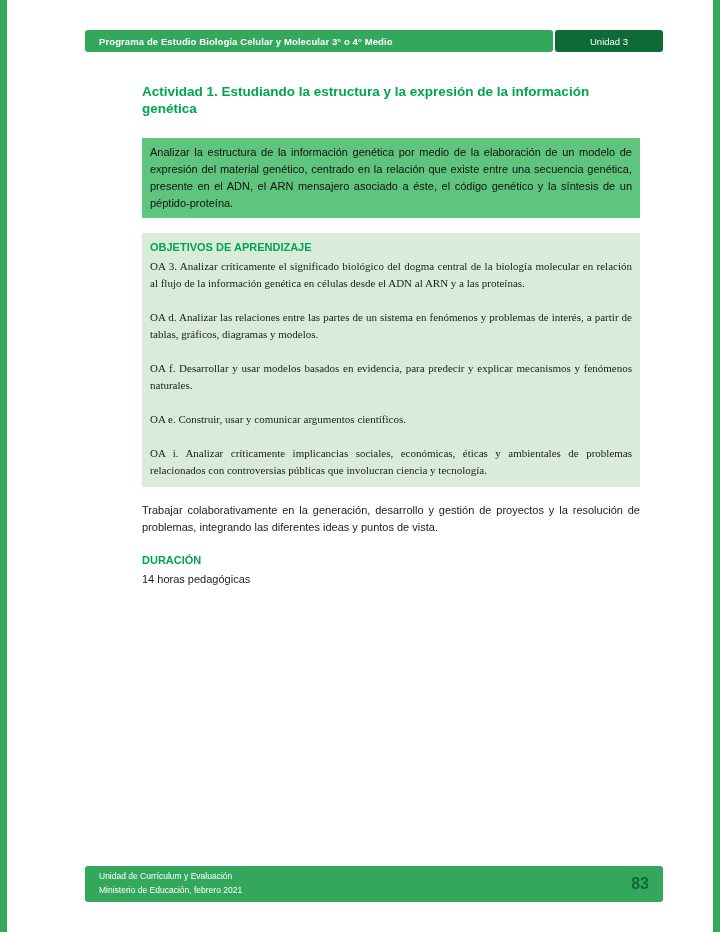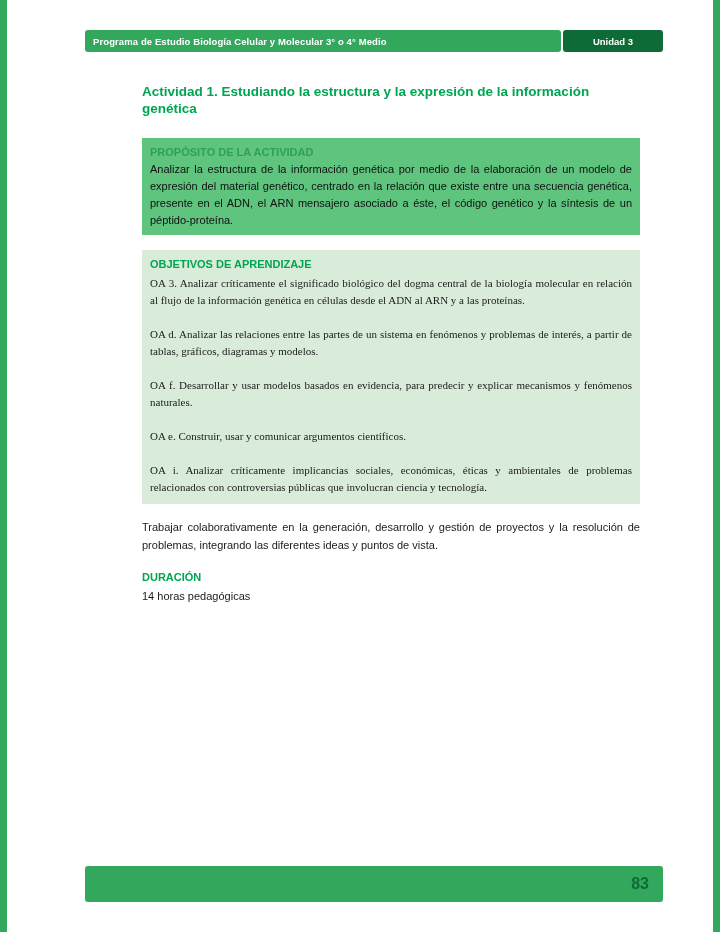--- a/index.html
+++ b/index.html
@@ -39,37 +39,37 @@
     height: 22px;
     display: flex;
     align-items: stretch;
   }
   .header-main {
     flex: 1;
     background: var(--green-medium);
     border-radius: 3px;
     display: flex;
     align-items: center;
-    padding-left: 8px;
+    padding-left: 14px;
     color: #ffffff;
     font-size: 9.5px;
     font-weight: bold;
     letter-spacing: 0.1px;
   }
   .header-badge {
-    width: 100px;
+    width: 108px;
     margin-left: 2px;
     background: var(--green-dark);
     border-radius: 3px;
     display: flex;
     align-items: center;
     justify-content: center;
     color: #ffffff;
     font-size: 9.5px;
-    font-weight: bold;
+    font-weight: normal;
   }
 
   .content {
     position: absolute;
     left: 98px;
     top: 84px;
     width: 542px;
     font-size: 11px;
     line-height: 1.55;
     padding-left: 44px;
@@ -151,21 +151,20 @@
   <header class="header-bar">
     <div class="header-main">Programa de Estudio Biología Celular y Molecular 3° o 4° Medio</div>
     <div class="header-badge">Unidad 3</div>
   </header>
 
   <main class="content">
 
     <h1 class="activity-title">Actividad 1. Estudiando la estructura y la expresión de la información genética</h1>
 
     <section class="proposito-box">
-      <div class="proposito-heading">PROPÓSITO DE LA ACTIVIDAD</div>
       <p class="proposito-body">Analizar la estructura de la información genética por medio de la elaboración de un modelo de expresión del material genético, centrado en la relación que existe entre una secuencia genética, presente en el ADN, el ARN mensajero asociado a éste, el código genético y la síntesis de un péptido-proteína.</p>
     </section>
 
     <section class="objetivos">
       <div class="section-heading">OBJETIVOS DE APRENDIZAJE</div>
       <p>OA 3. Analizar críticamente el significado biológico del dogma central de la biología molecular en relación al flujo de la información genética en células desde el ADN al ARN y a las proteínas.</p>
       <p>OA d. Analizar las relaciones entre las partes de un sistema en fenómenos y problemas de interés, a partir de tablas, gráficos, diagramas y modelos.</p>
       <p>OA f. Desarrollar y usar modelos basados en evidencia, para predecir y explicar mecanismos y fenómenos naturales.</p>
       <p>OA e. Construir, usar y comunicar argumentos científicos.</p>
       <p>OA i. Analizar críticamente implicancias sociales, económicas, éticas y ambientales de problemas relacionados con controversias públicas que involucran ciencia y tecnología.</p>
@@ -176,16 +175,20 @@
     </section>
 
     <section class="plain-section">
       <div class="section-heading">DURACIÓN</div>
       <p>14 horas pedagógicas</p>
     </section>
 
   </main>
 
   <footer class="footer-bar">
+    <div class="footer-left">
+      <div>Unidad de Currículum y Evaluación</div>
+      <div>Ministerio de Educación, febrero 2021</div>
+    </div>
     <div class="footer-page">83</div>
   </footer>
 
 </div>
 
 </body></html>

